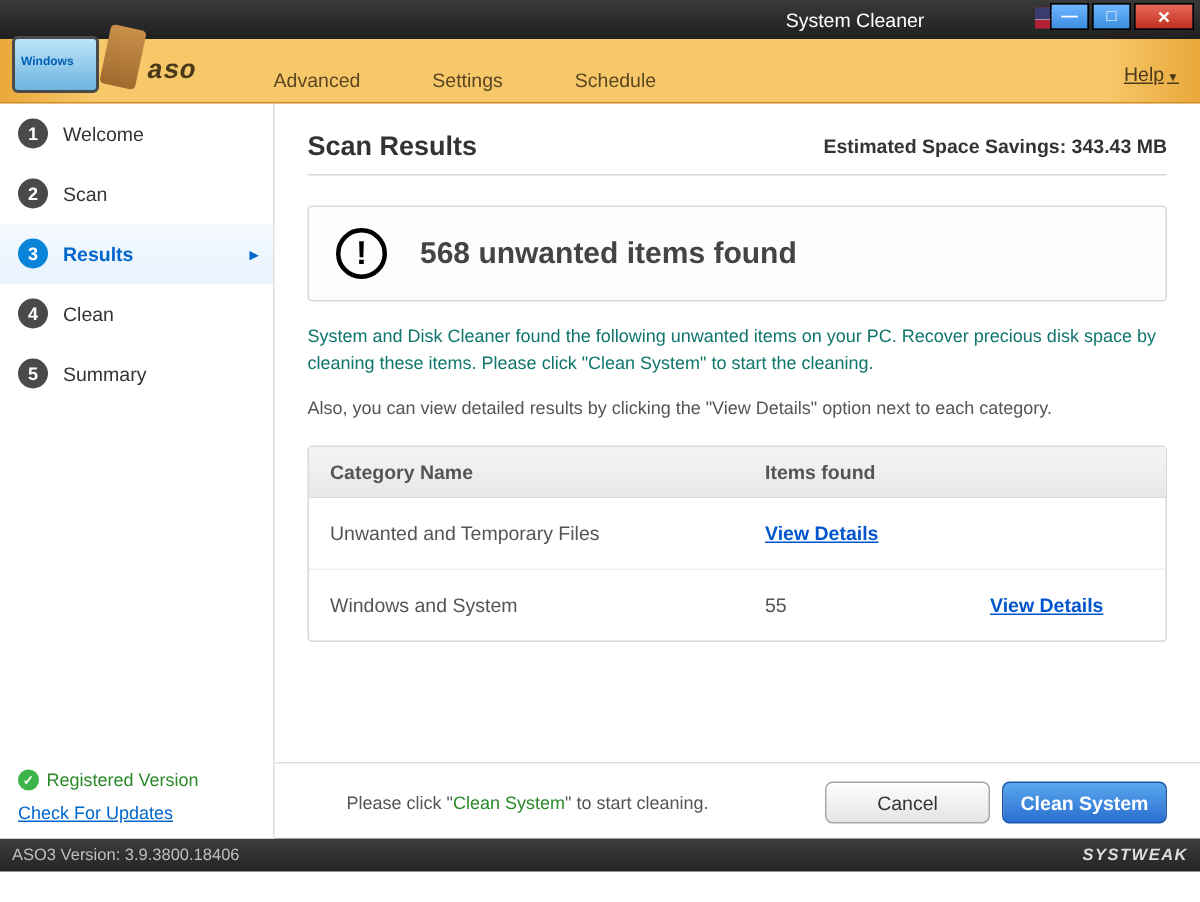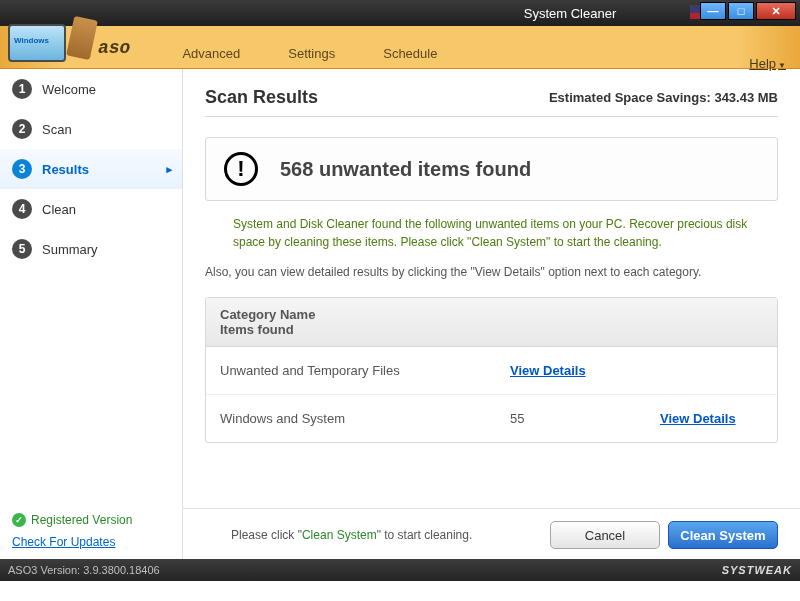--- a/index.html
+++ b/index.html
@@ -20,21 +20,21 @@
 
 .topbar { height: 43px; background: linear-gradient(to right,#e9a83c 0%,#f7c86a 8%,#f7c86a 92%,#e9a83c 100%); position:relative; display:flex; align-items:flex-end; border-bottom:1px solid #d08a20;}
 .monitor { position:absolute; left:8px; top:-2px; width:78px; height:48px; }
 .monitor-screen{width:58px;height:38px;border-radius:4px;background:linear-gradient(#bde3f8,#6cb5e0);border:2px solid #4a4a4a;position:absolute;left:0;top:0;}
 .monitor-label{position:absolute;top:10px;left:4px;font-size:8px;color:#0060b6;font-weight:bold;}
 .broom{position:absolute;right:-8px;top:-6px;width:24px;height:40px;background:linear-gradient(#c8904a,#a06a2e);border-radius:3px;transform:rotate(12deg);}
 .aso { color:#4a3a1a; font-style:italic; font-weight:bold; font-size:18px; margin-left:98px; margin-bottom:10px; font-family:Liberation Mono, monospace;}
 .tabs { display:flex; margin-left:28px; align-self:flex-end;}
 .tab { padding:7px 24px 7px; font-size:13px; color:#5a4620; cursor:pointer; border-top-left-radius:4px; border-top-right-radius:4px;}
 .tab.active { background:#fff; color:#333; font-weight:600; border:1px solid #d08a20; border-bottom:none; box-shadow: 0 -1px 2px rgba(0,0,0,0.15);}
-.help { position:absolute; right:14px; top:30px; font-size:13px; color:#4a3a1a; text-decoration:underline;}
+.help { position:absolute; right:14px; top:16px; font-size:13px; color:#4a3a1a; text-decoration:underline;}
 .help-dd{font-size:8px;margin-left:2px;text-decoration:none;}
 
 
 .main { display:flex; height: 490px; }
 .sidebar { width:183px; background:#fff; border-right:1px solid #e0e0e0; display:flex; flex-direction:column;}
 .steps { flex:1; }
 .step { display:flex; align-items:center; padding:10px 12px; font-size:13px; color:#333; cursor:pointer; position:relative;}
 .step .num { width:20px; height:20px; border-radius:50%; background:#4a4a4a; color:#fff; display:flex; align-items:center; justify-content:center; font-size:12px; font-weight:bold; margin-right:10px;}
 .step.active { color:#0066cc; font-weight:bold; background:linear-gradient(#f5faff,#e8f3ff);}
 .step.active .num { background:#0a84d8;}
@@ -46,25 +46,25 @@
 
 .content { flex:1; padding:18px 22px 10px; position:relative; display:flex; flex-direction:column;}
 .hdr { display:flex; justify-content:space-between; align-items:center; border-bottom:1px solid #d8d8d8; padding-bottom:8px;}
 .hdr h2 { font-size:18px; font-weight:600; color:#333;}
 .est { font-size:13px; font-weight:bold; color:#333;}
 
 .alertbox { margin-top:20px; border:1px solid #d8d8d8; border-radius:3px; padding:14px 18px; display:flex; align-items:center; gap:22px; background:#fdfdfd;}
 .alert-icon { width:34px; height:34px; border:3px solid #000; border-radius:50%; display:flex; align-items:center; justify-content:center; font-size:22px; font-weight:bold; color:#000;}
 .alert-text { font-size:20px; font-weight:600; color:#444;}
 
-.desc { font-size:12px; color:#4d7c0f; margin-top:14px; line-height:1.5;margin-left:28px;}
+.desc { font-size:12px; color:#0f766e; margin-top:14px; line-height:1.5;}
 .desc2 { font-size:12px; color:#555; margin-top:14px;}
 
 .table { margin-top:18px; border:1px solid #d8d8d8; border-radius:3px; font-size:13px;}
-.thead { display:flex; background:linear-gradient(#f5f5f5,#e8e8e8); border-bottom:1px solid #d8d8d8; padding:9px 14px; font-weight:bold; color:#555;flex-direction:column;}
+.thead { display:flex; background:linear-gradient(#f5f5f5,#e8e8e8); border-bottom:1px solid #d8d8d8; padding:9px 14px; font-weight:bold; color:#555;}
 .col1{width:290px;} .col2{width:150px;} .col3{flex:1;text-align:left;padding-right:10px;}
 .trow { display:flex; padding:16px 14px; border-bottom:1px solid #eee; color:#555;}
 .trow:last-child{border-bottom:none;}
 .vlink { color:#0055cc; font-weight:bold; text-decoration:underline; cursor:pointer;}
 
 .footer { position:absolute; bottom:10px; left:0; right:0; padding:12px 22px 0; border-top:1px solid #e0e0e0; display:flex; align-items:center;}
 .footer .msg { flex:1; text-align:left; font-size:12px; color:#555; padding-left:26px;}
 .footer .msg .cs{color:#2a8a2a;}
 .btn { min-width:110px; height:28px; border-radius:5px; font-size:13px; cursor:pointer; margin-left:8px; border:1px solid; display:flex;align-items:center;justify-content:center;}
 .btn.cancel { background:linear-gradient(#fefefe,#e4e4e4); border-color:#a5a5a5; color:#333;margin-left:40px;}

